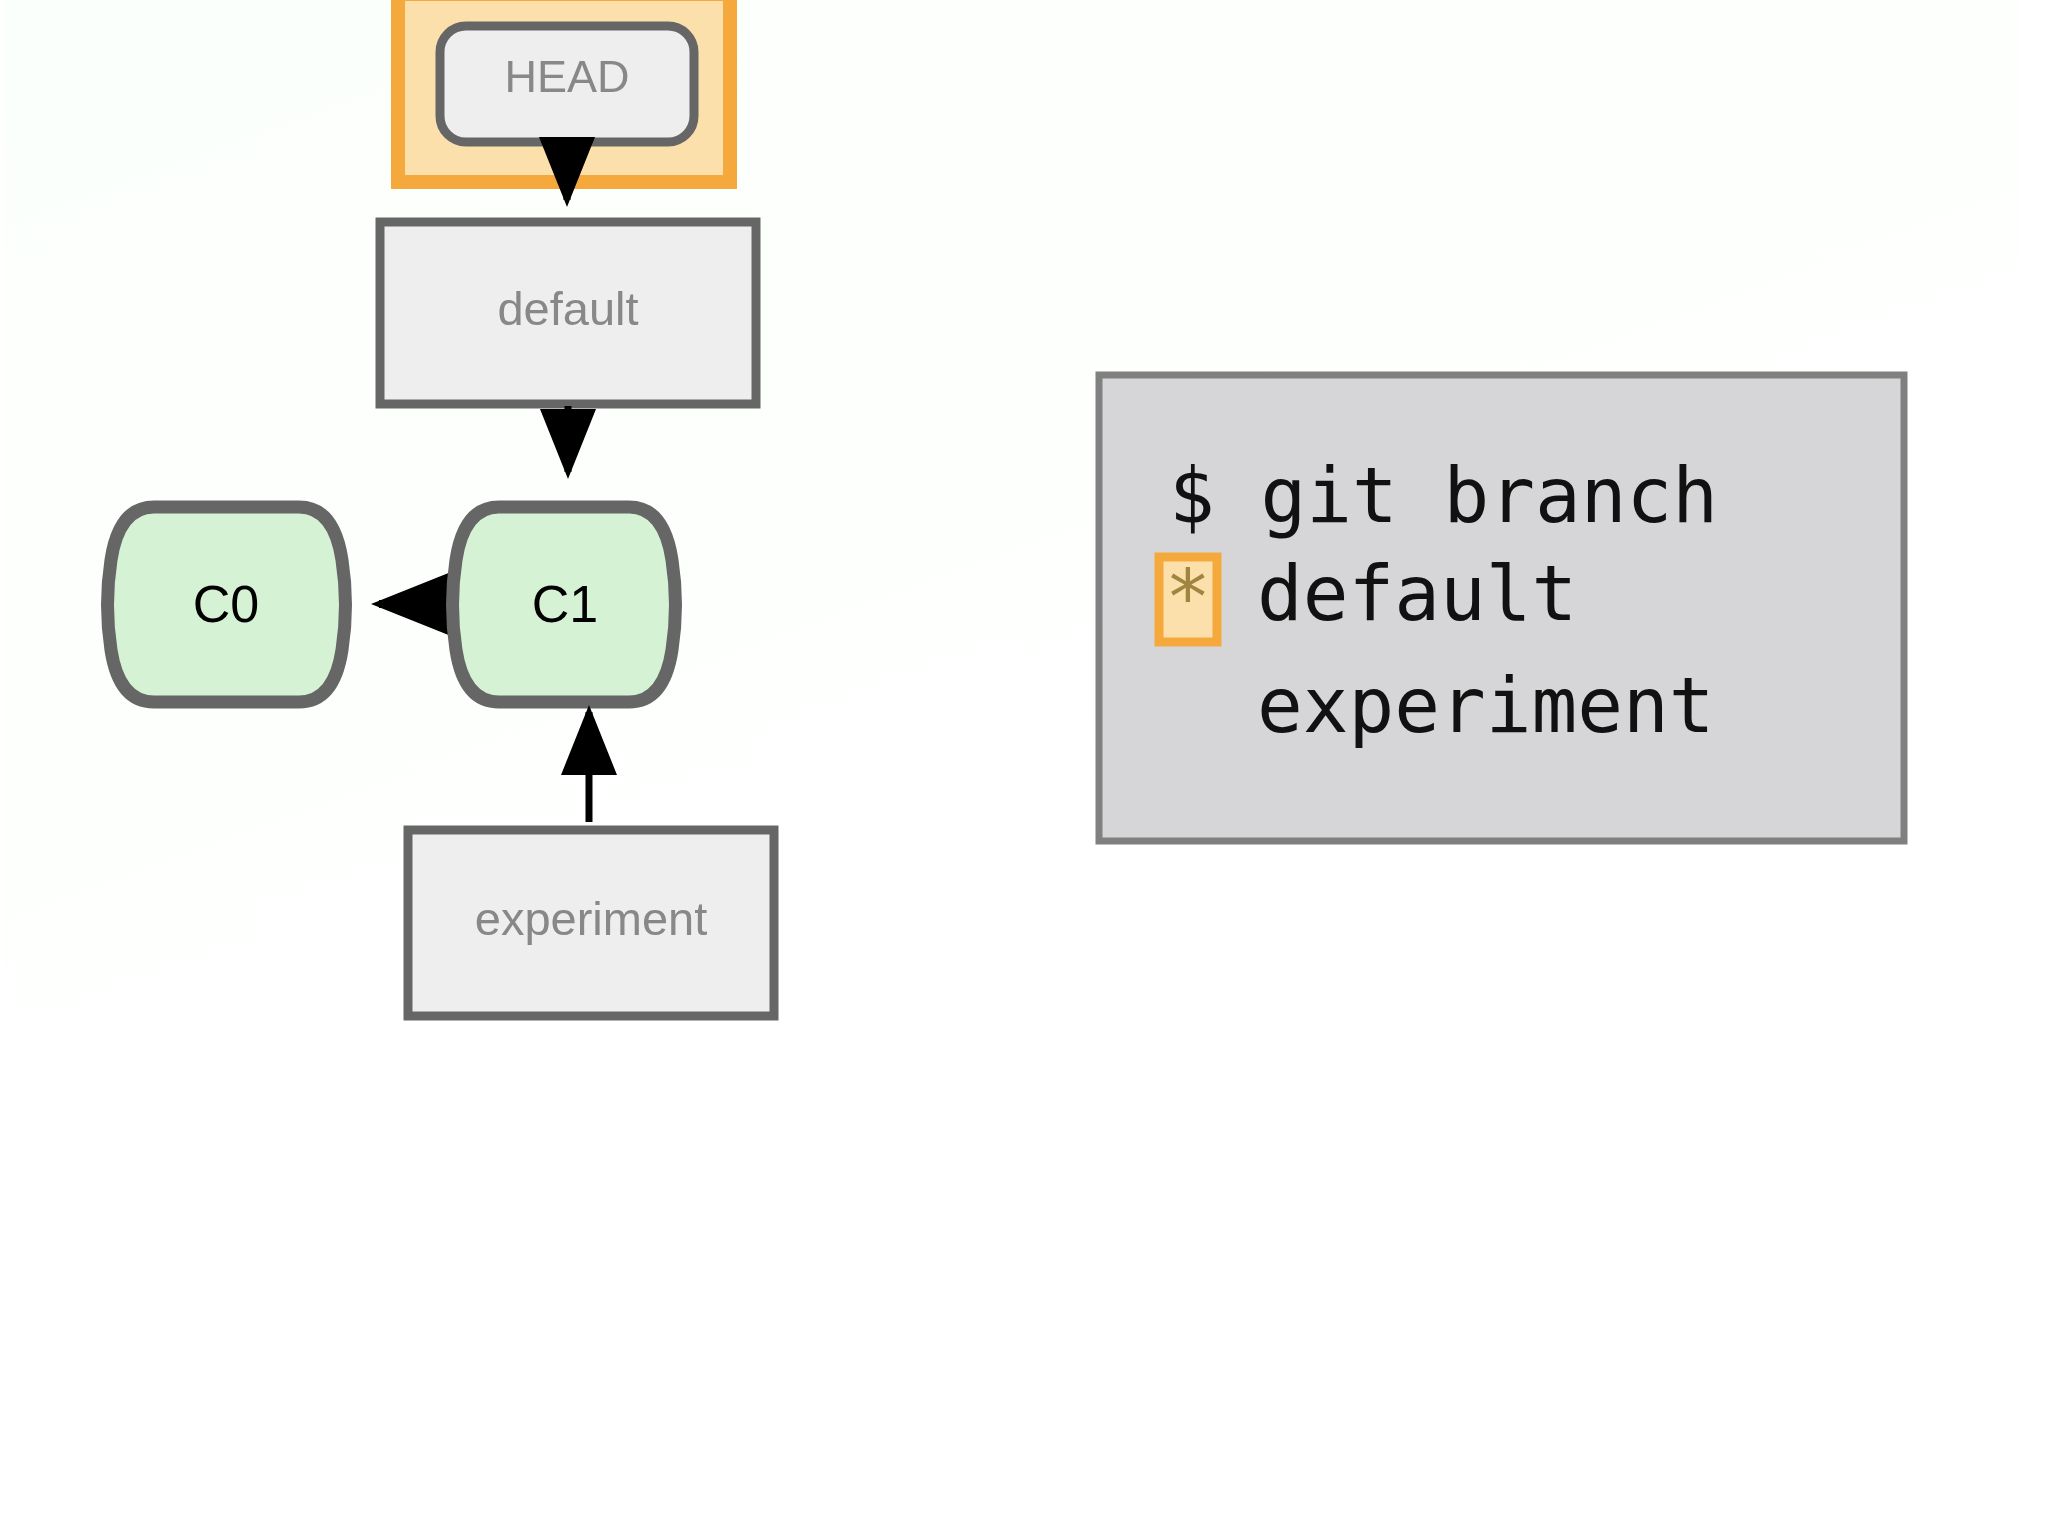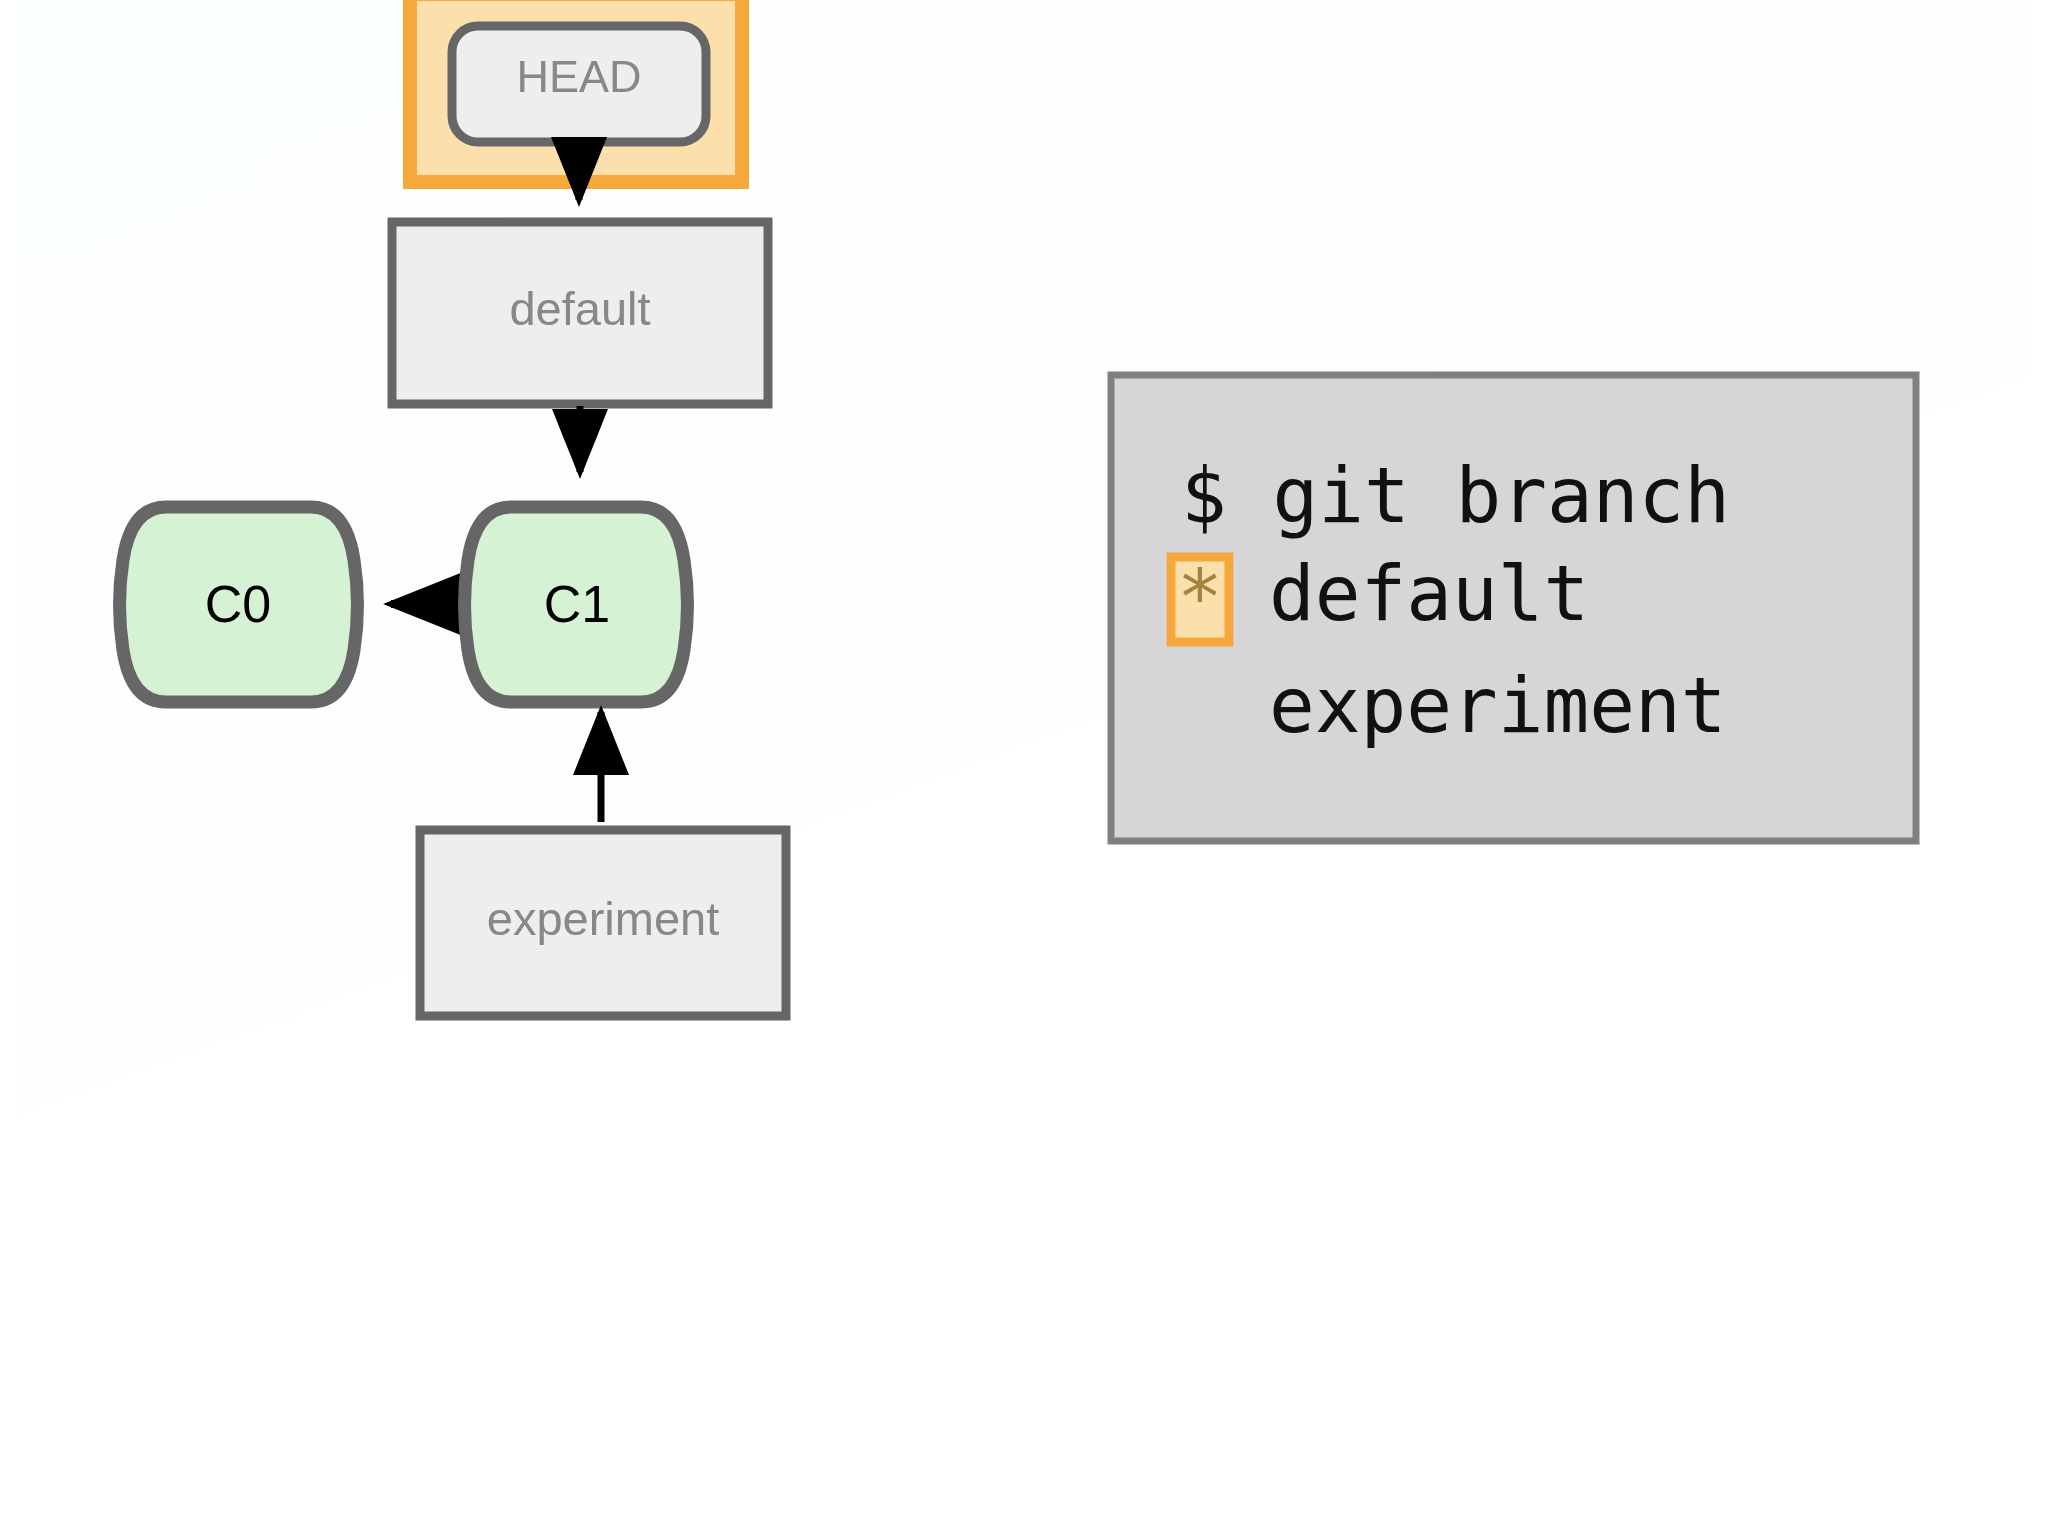--- a/index.html
+++ b/index.html
@@ -9,21 +9,21 @@
   body {
     width: 2048px;
     height: 1536px;
     background: #ffffff;
     font-family: "Liberation Sans", sans-serif;
     overflow: hidden;
     position: relative;
   }
   #stage {
     position: absolute;
-    left: 16px; top: 0;
+    left: 4px; top: 0;
     width: 2016px;
     height: 1536px;
     background: linear-gradient(160deg, #fbfffb 0%, #fdfffd 35%, #ffffff 70%);
   }
   #graph-svg, #terminal-svg {
     position: absolute;
     left: 0; top: 0;
   }
   .node-label {
     font-family: "Liberation Sans", sans-serif;

